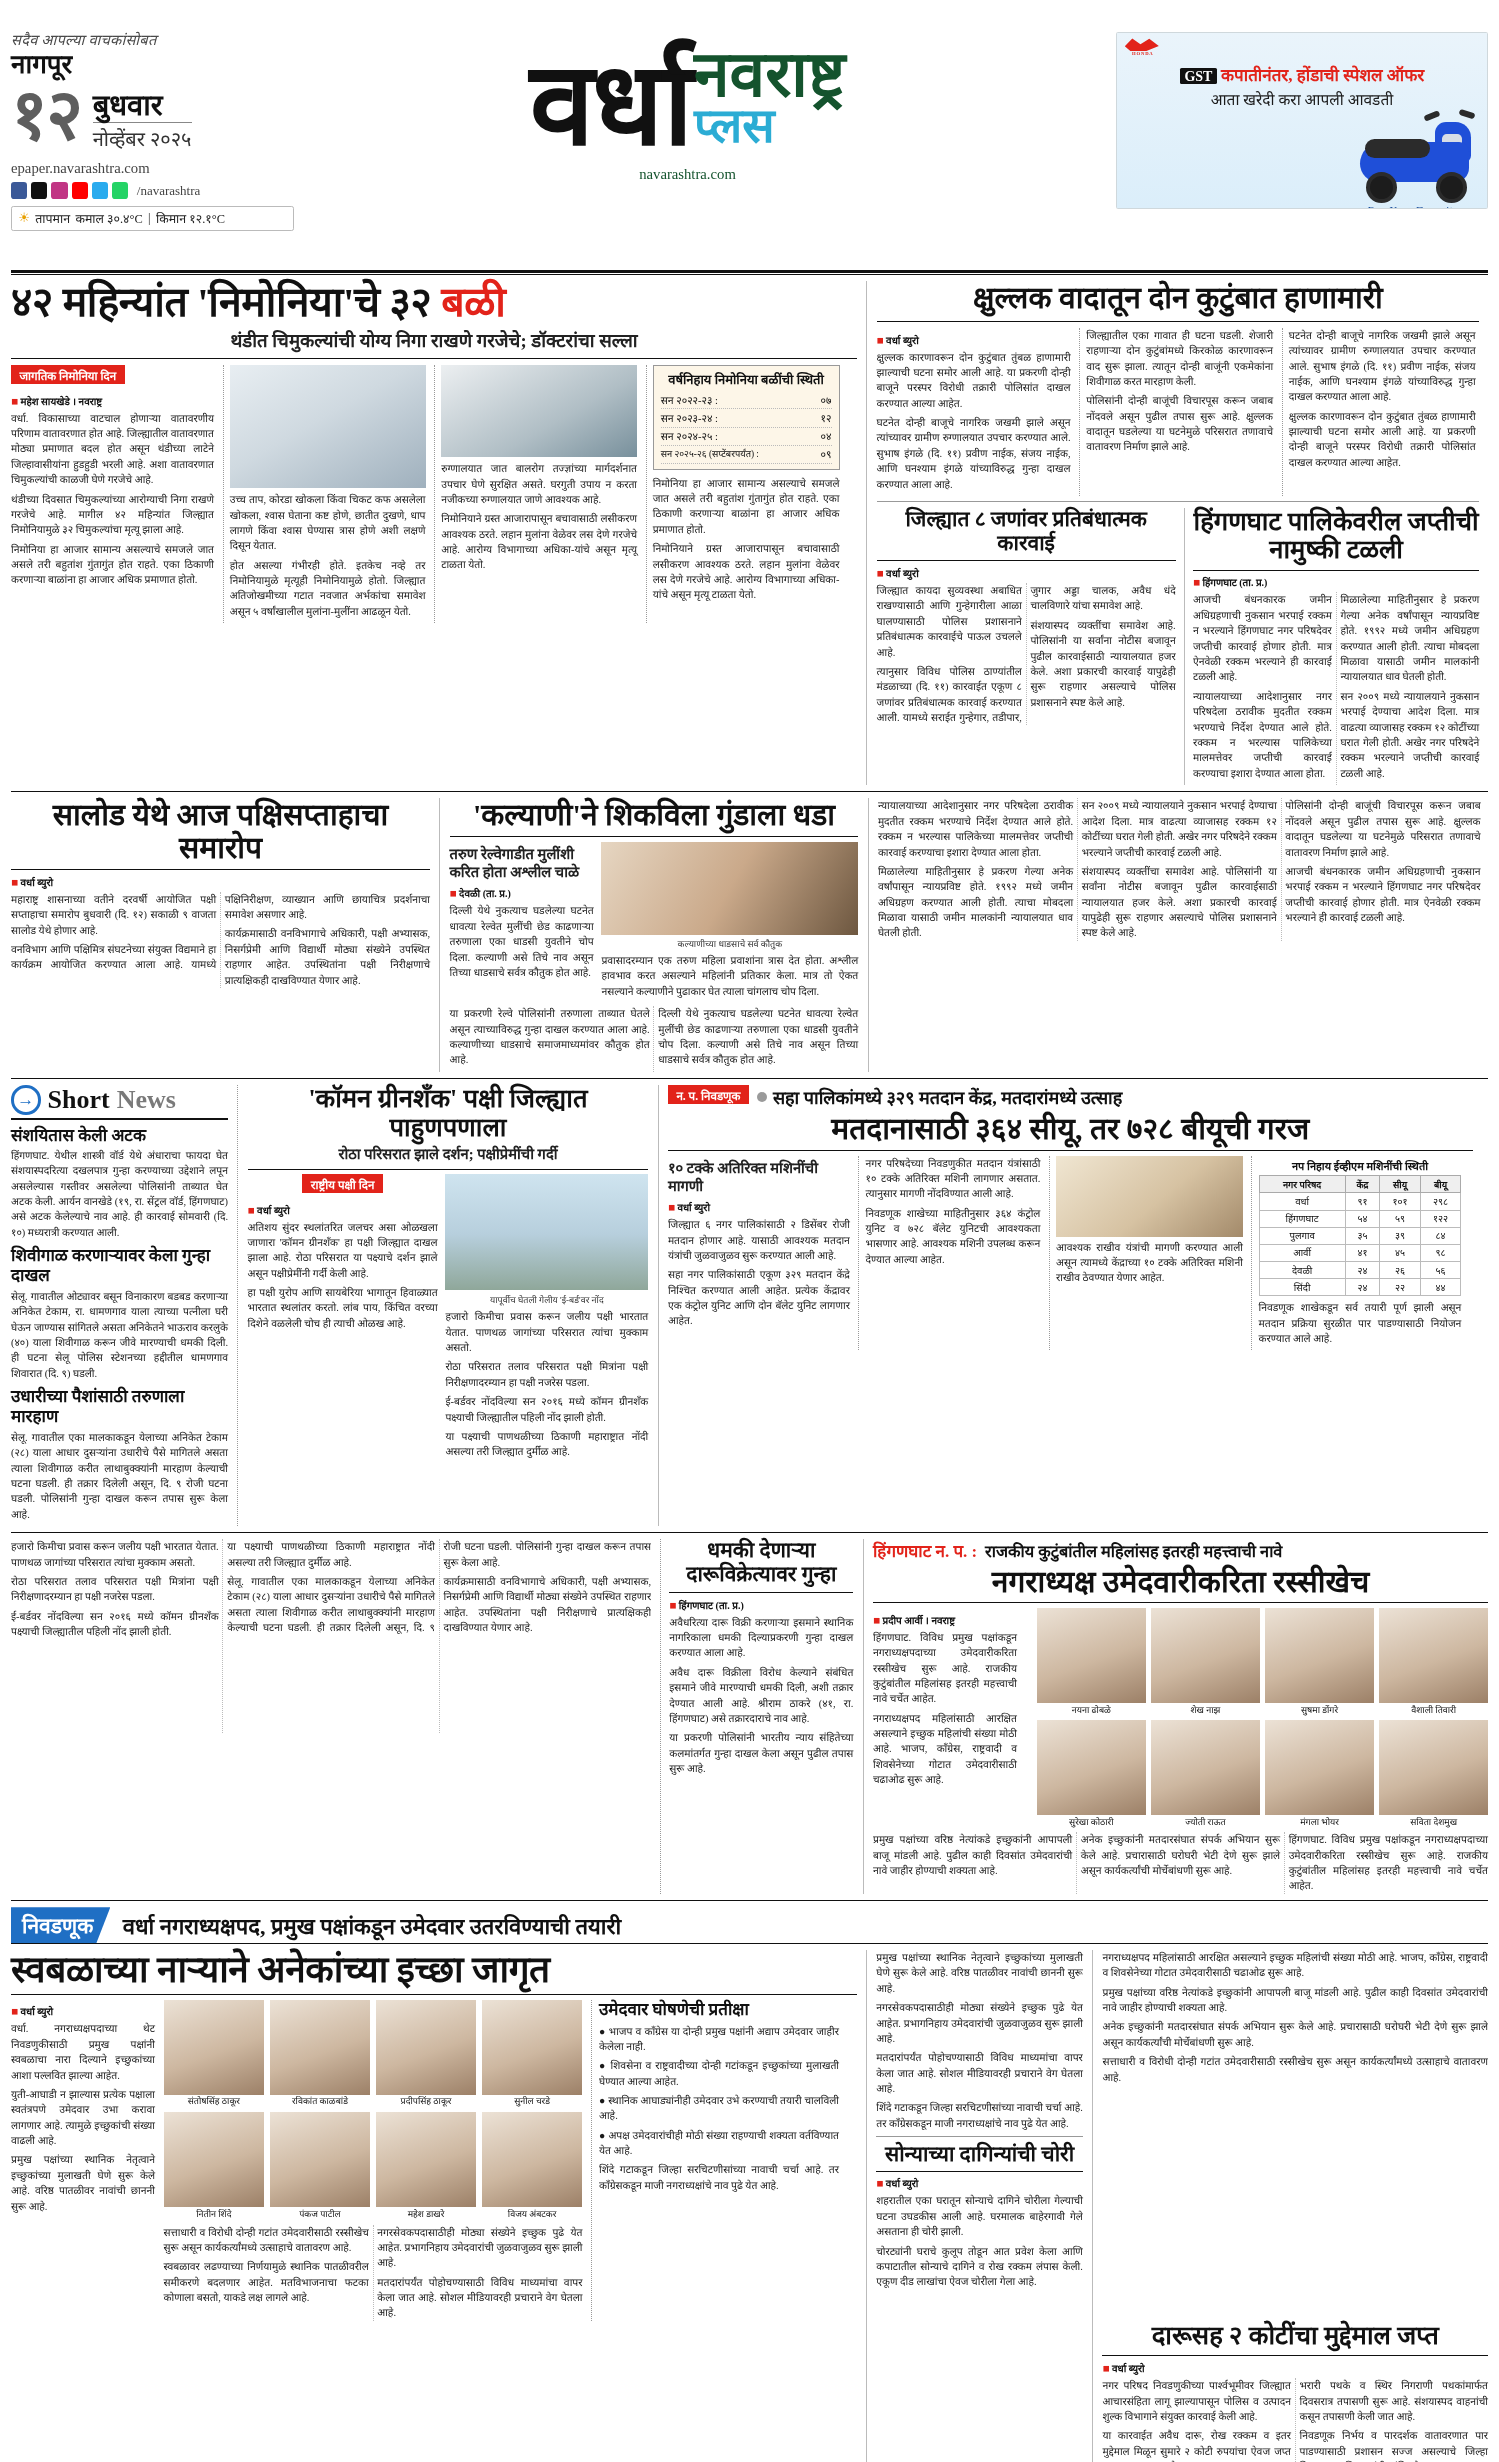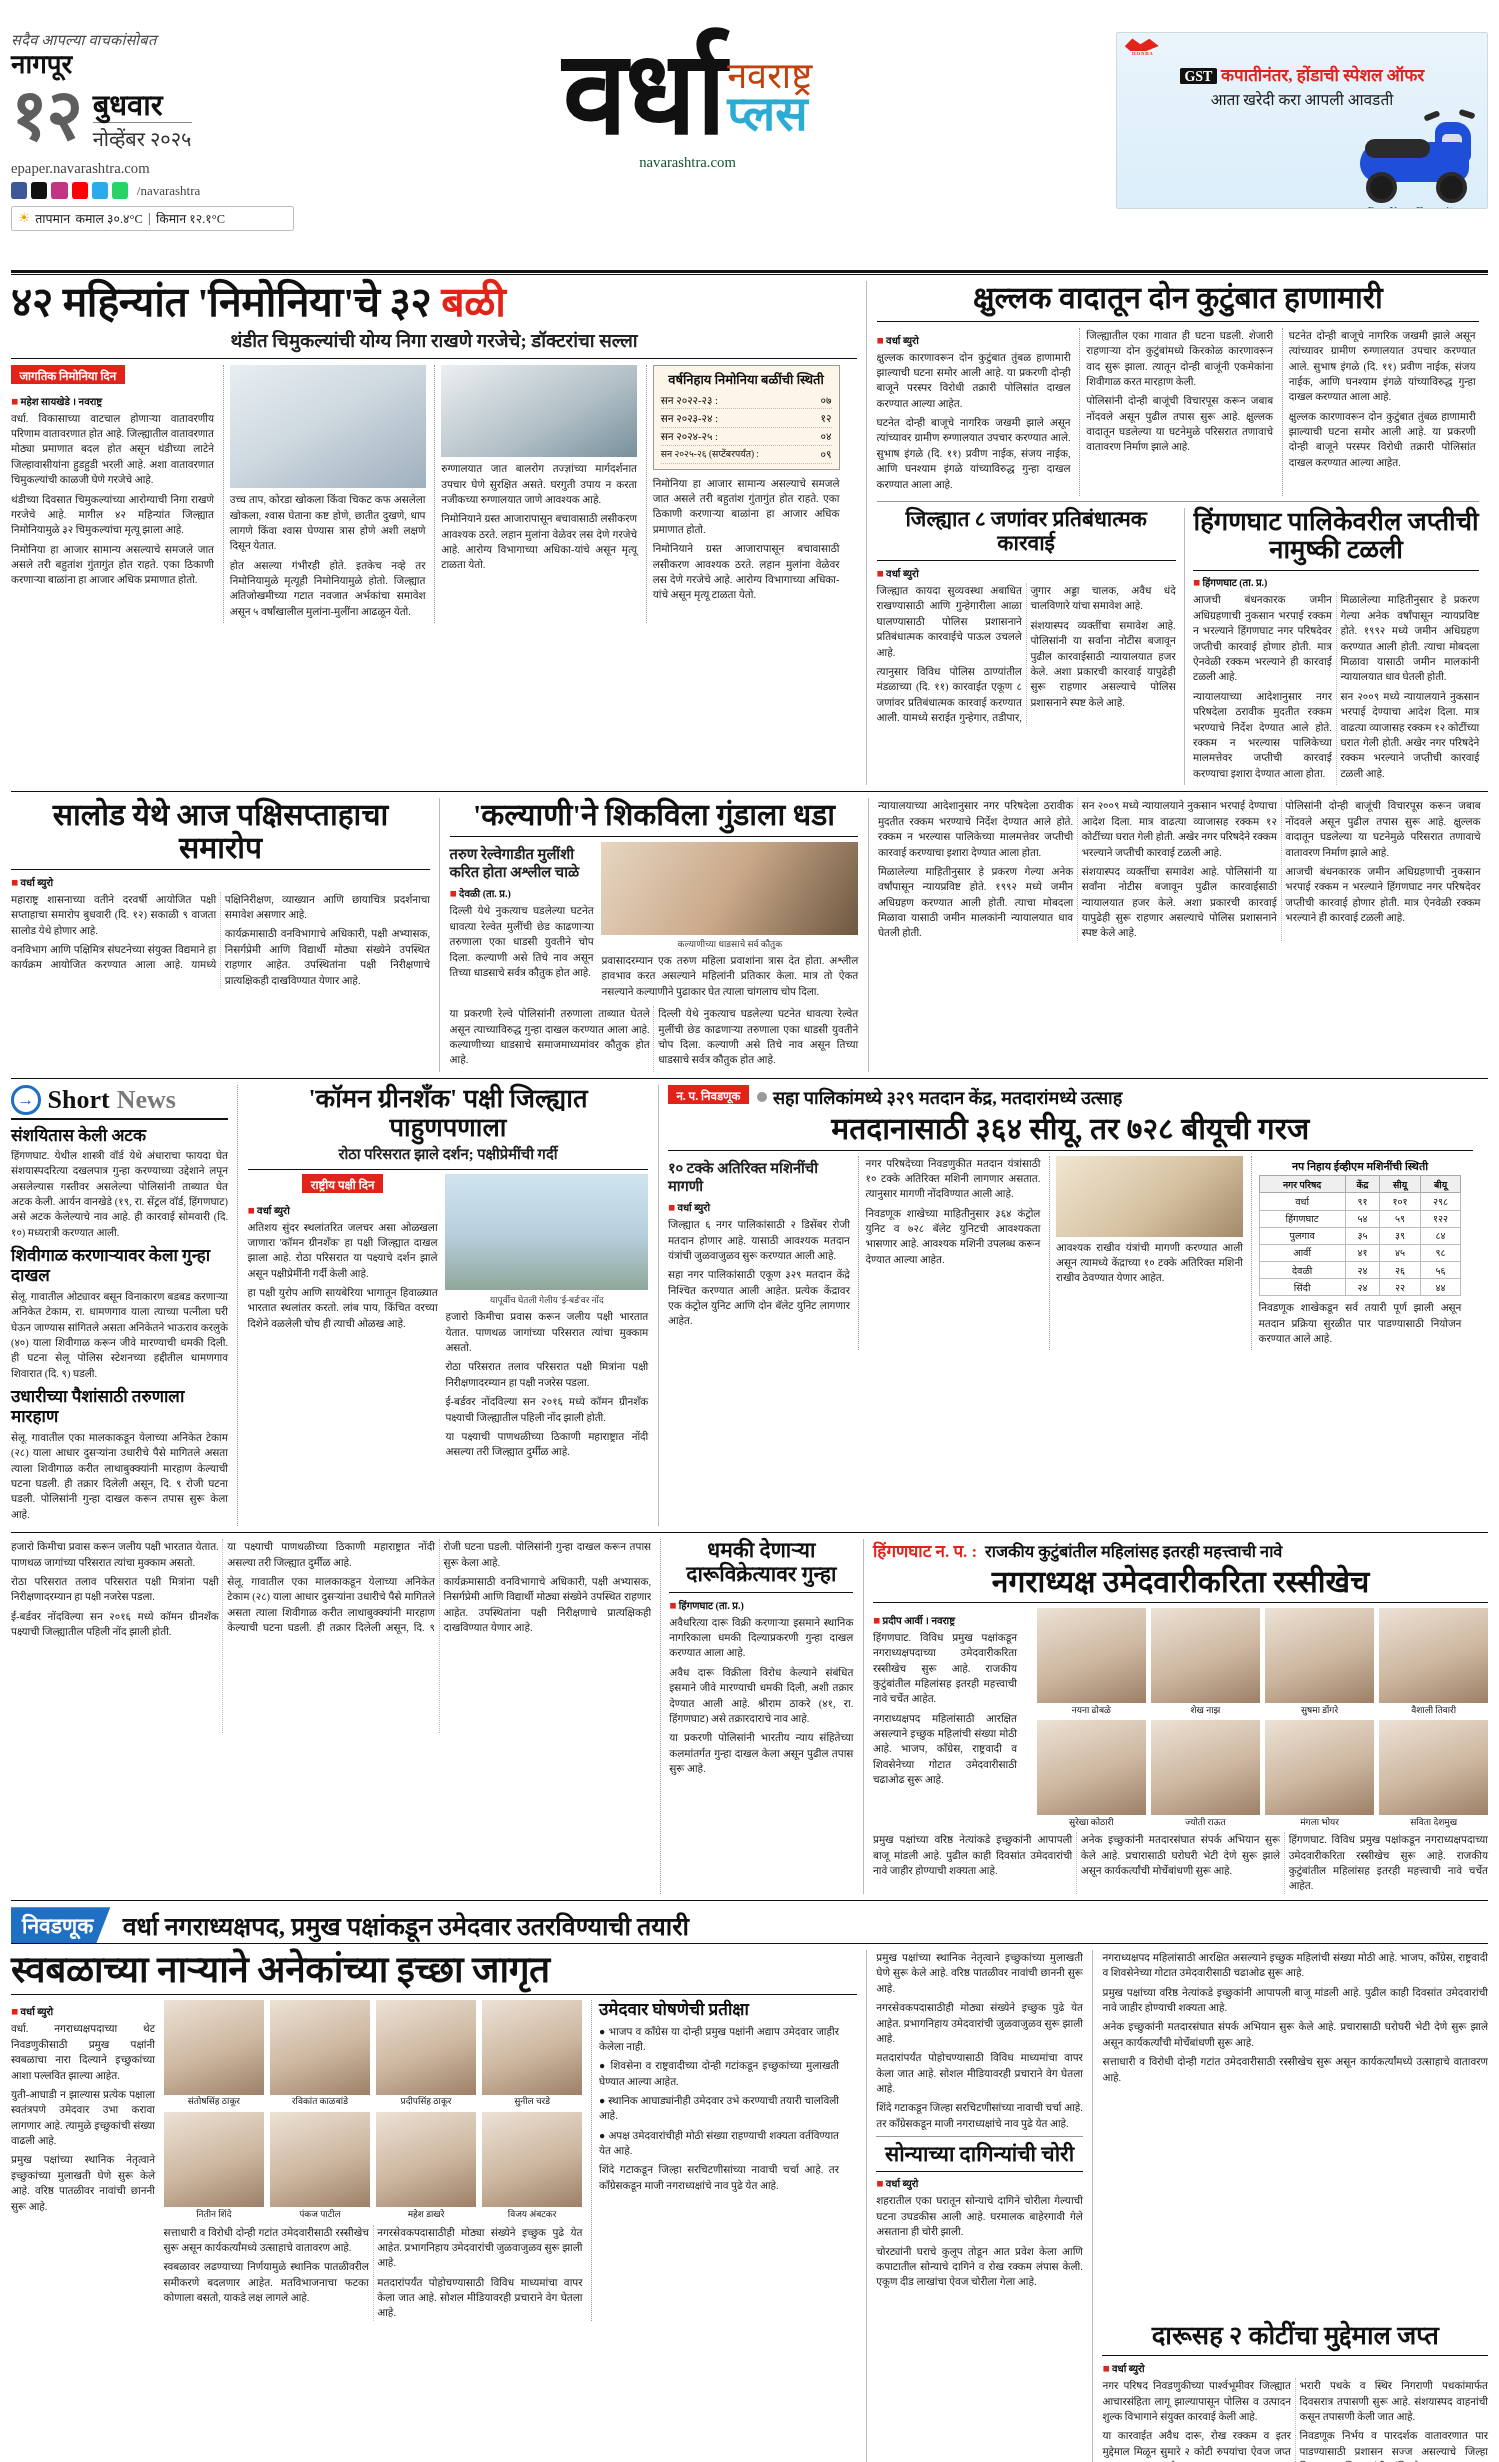--- a/index.html
+++ b/index.html
@@ -30,21 +30,21 @@
   .soc.yt{background:#ff0000;} .soc.ig{background:#c13584;} .soc.tg{background:#2aabee;}
   .mh-handle { font-size:13px; color:#444; margin-left:4.7px; }
   .mh-temp { border:0.8px solid #bbb; border-radius:2.3px; margin-top:7px; padding:3.1px 6.2px;
              font-size:12.4px; color:#222; display:flex; align-items:center; gap:5.4px; width:283px; }
   .temp-ico { color:#e8a000; font-size:13px; }
 
   .mh-logo { flex:1; text-align:center; padding-top:37px; }
   .logo-line { display:flex; align-items:flex-end; justify-content:center; gap:3.1px; }
   .logo-wardha { font-size:116px; font-weight:bold; color:#111; line-height:.84; letter-spacing:-2.3px; }
   .logo-nav { display:flex; flex-direction:column; align-items:flex-start; padding-bottom:7.8px; }
-  .logo-nav-red { font-size:36px; font-weight:normal; color:#c2410c; line-height:.9; }
+  .logo-nav-red { font-size:64px; font-weight:bold; color:#14532d; line-height:.9; }
   .logo-nav-cy { font-size:48px; font-weight:bold; color:#2bacd4; line-height:.9; }
   .logo-site { font-size:14.7px; color:#14532d; margin-top:11px; }
 
   .mh-ad { width:372px; padding-top:23px; }
   .ad-box { border:0.8px solid #cfd8dc; background:linear-gradient(180deg,#eaf4fb 0%,#dbeefa 100%);
             height:177px; position:relative; overflow:hidden; border-radius:1.6px; }
   .ad-honda { position:absolute; left:7.8px; top:5.4px; width:36px; height:20px; }
   .ad-honda .wing { width:34px; height:13px; background:#e2231a;
         clip-path:polygon(0% 60%,22% 0%,46% 46%,72% 2%,100% 58%,60% 100%,18% 100%); }
   .ad-honda .hn { font-size:4.7px; color:#e2231a; font-weight:bold; letter-spacing:0.8px; text-align:center; }
@@ -127,21 +127,21 @@
   .shortnews-hd { display:flex; align-items:center; gap:7px; border-bottom:2.3px solid #111; padding-bottom:3.1px; }
   .sn-ico { width:29.5px; height:29.5px; border:3.1px solid #1f6fc4; border-radius:50%;
             display:flex; align-items:center; justify-content:center; color:#1f6fc4; font-size:17px; font-weight:bold; }
   .sn-t1 { font-size:26px; font-weight:bold; color:#111; }
   .sn-t2 { font-size:26px; font-weight:bold; color:#7a7a7a; }
 
   
   .eltag { display:flex; align-items:stretch; border-bottom:1.6px solid #111; margin-bottom:6.2px; }
   .eltag-badge { background:#1f6fc4; color:#fff; font-size:21px; font-weight:bold; padding:3.9px 17px 3.9px 11px;
                  clip-path:polygon(0 0,100% 0,86% 100%,0 100%); }
-  .eltag-txt { flex:1; display:flex; align-items:center; padding-left:12.4px; font-size:25px; font-weight:bold; }
+  .eltag-txt { flex:1; display:flex; align-items:center; padding-left:12.4px; font-size:22px; font-weight:bold; }
 
   
   .cands { display:flex; gap:5.4px; }
   .cand { flex:1; }
   .cand .pic { height:95px; }
   .cand .nm { font-size:9px; text-align:center; margin-top:1.6px; line-height:1.2; }
 
   .bullet-hd { display:flex; align-items:center; gap:6.2px; font-size:18px; font-weight:bold; }
   .bull { width:10px; height:10px; border-radius:50%; background:#9a9a9a; display:inline-block; }
 

